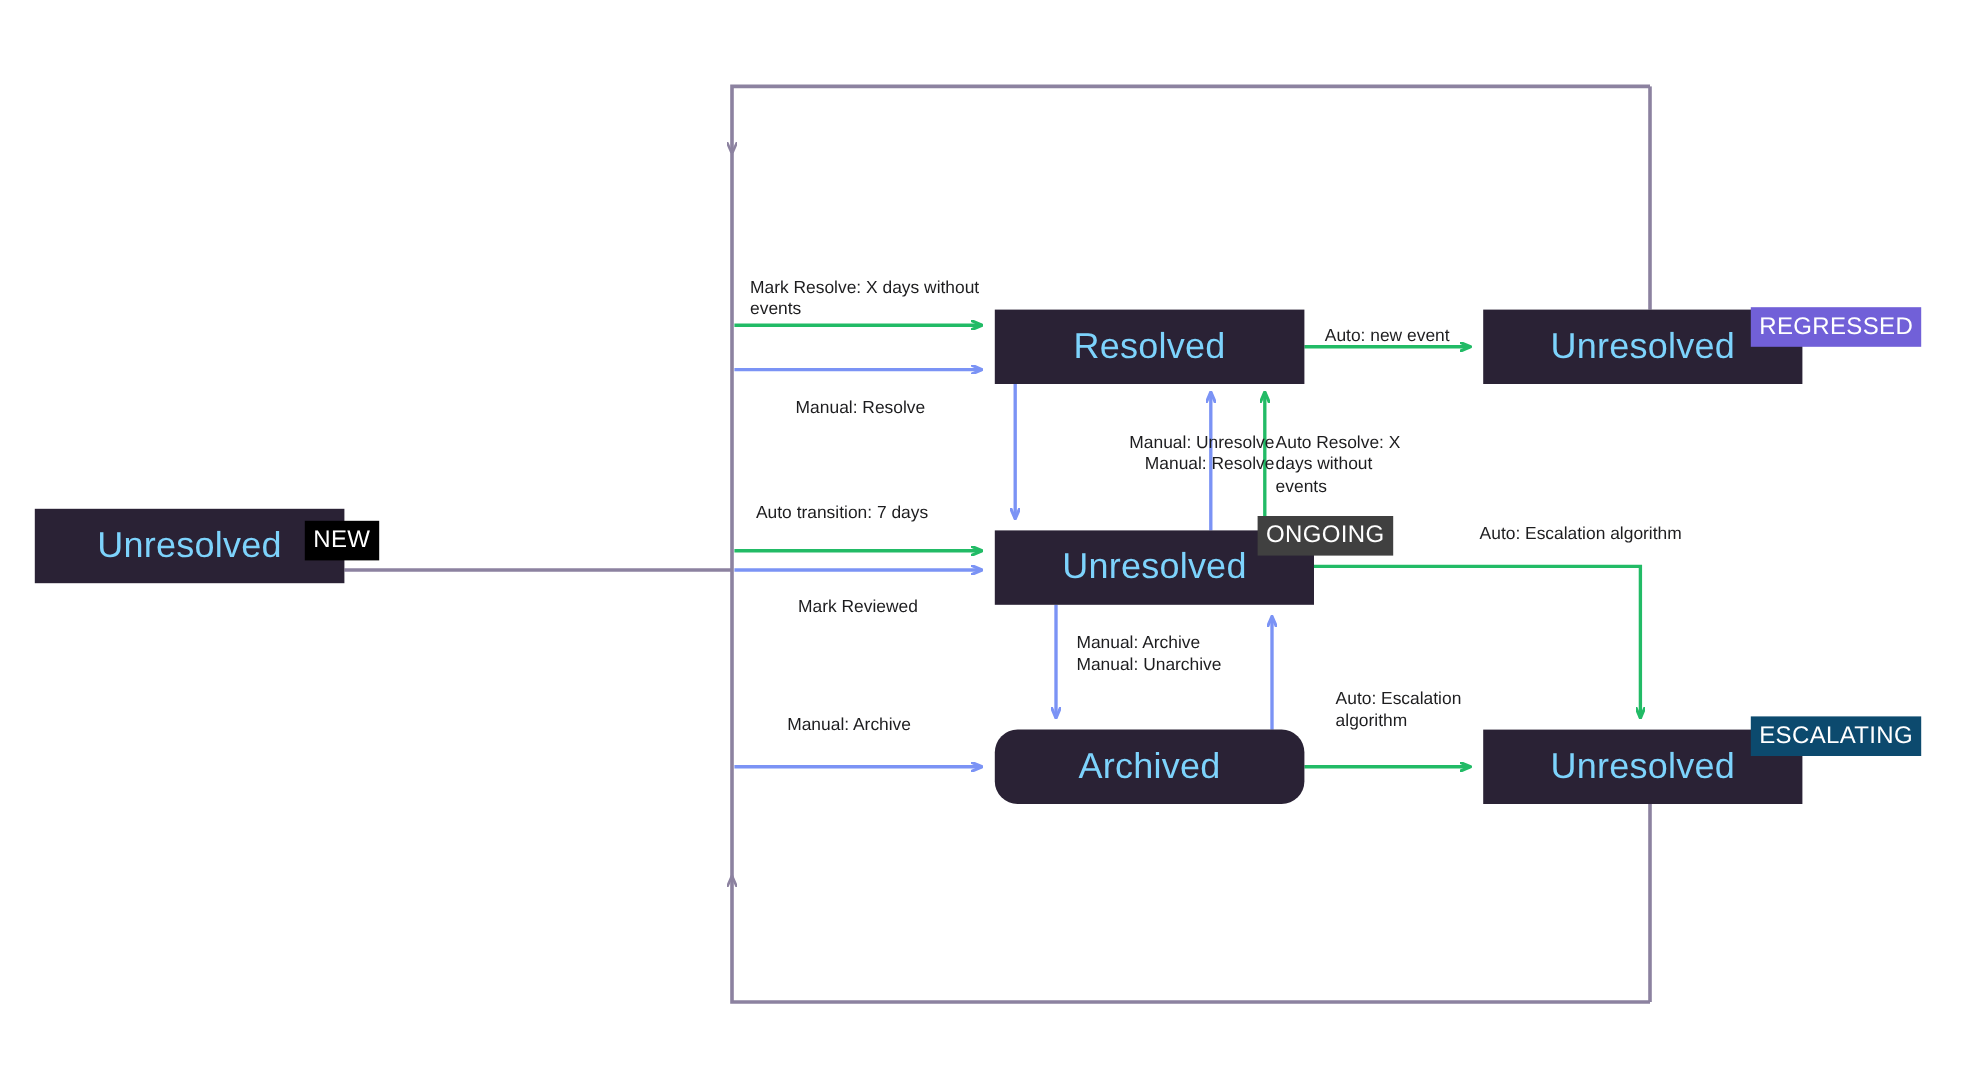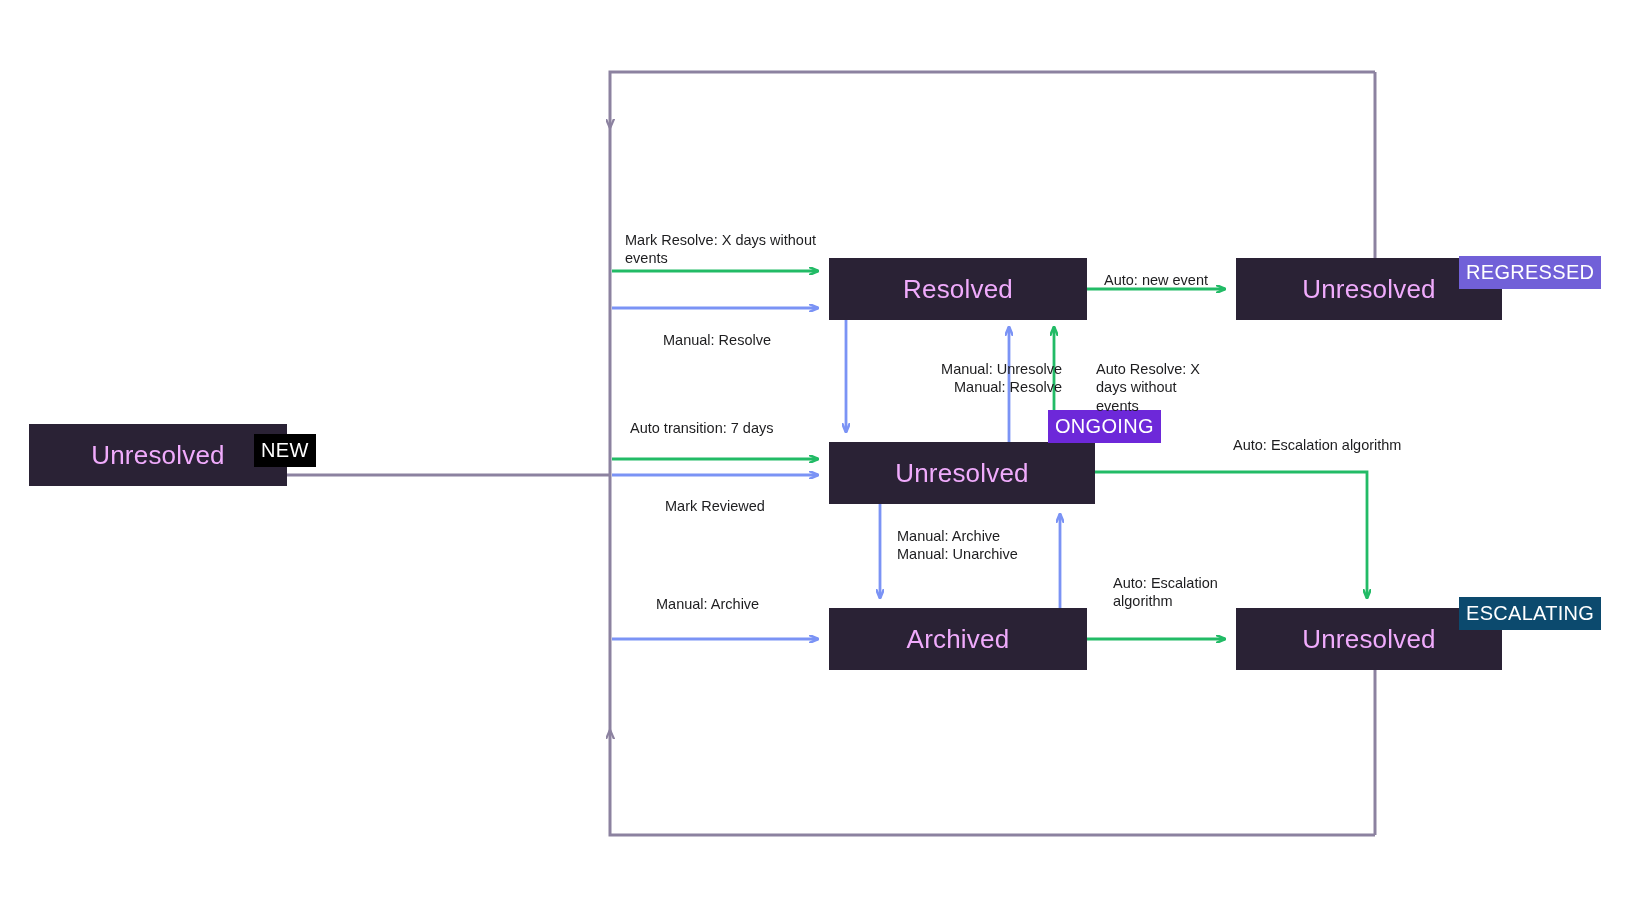--- a/index.html
+++ b/index.html
@@ -21,25 +21,25 @@
     position: absolute;
     left: 0;
     top: 0;
     width: 1636px;
     height: 906px;
     pointer-events: none;
   }
   .state-box {
     position: absolute;
     background: #2a2235;
-    color: #f0abfc;
+    color: #7dd3fc;
     display: flex;
     align-items: center;
     justify-content: center;
-    font-size: 26px;
+    font-size: 30px;
     font-weight: 400;
     letter-spacing: 0.2px;
     box-sizing: border-box;
   }
   .badge {
     position: absolute;
     color: #ffffff;
     font-size: 20px;
     line-height: 1;
     padding: 6px 7px 7px 7px;
@@ -141,47 +141,47 @@
   </div>
   <div class="state-box" style="left:829px; top:258px; width:258px; height:62px;">
     <span>Resolved</span>
   </div>
   <div class="state-box" style="left:1236px; top:258px; width:266px; height:62px;">
     <span>Unresolved</span>
   </div>
   <div class="state-box" style="left:829px; top:442px; width:266px; height:62px;">
     <span>Unresolved</span>
   </div>
-  <div class="state-box" style="left:829px; top:608px; width:258px; height:62px;">
+  <div class="state-box" style="left:829px; top:608px; width:258px; height:62px;border-radius:19px;">
     <span>Archived</span>
   </div>
   <div class="state-box" style="left:1236px; top:608px; width:266px; height:62px;">
     <span>Unresolved</span>
   </div>
 
   <div class="badge" style="left:254px; top:434px; background:#000000;">
     <span>NEW</span>
   </div>
-  <div class="badge" style="left:1048px; top:410px; background:#6d28d9;">
+  <div class="badge" style="left:1048px; top:430px; background:#404040;">
     <span>ONGOING</span>
   </div>
   <div class="badge" style="left:1459px; top:256px; background:#7160d8;">
     <span>REGRESSED</span>
   </div>
   <div class="badge" style="left:1459px; top:597px; background:#0c4a6e;">
     <span>ESCALATING</span>
   </div>
 
   <div class="edge-label" style="left:625px; top:231px; width:250px;">Mark Resolve: X days without
 events</div>
   <div class="edge-label" style="left:663px; top:331px; width:200px;">Manual: Resolve</div>
   <div class="edge-label" style="left:1104px; top:271px; width:160px;">Auto: new event</div>
   <div class="edge-label" style="left:862px; top:360px; width:200px;text-align:right;">Manual: Unresolve
 Manual: Resolve</div>
-  <div class="edge-label" style="left:1063px; top:360px; width:135px;margin-left:33px;">Auto Resolve: X
+  <div class="edge-label" style="left:1063px; top:360px; width:135px;">Auto Resolve: X
 days without
 events</div>
   <div class="edge-label" style="left:630px; top:419px; width:230px;">Auto transition: 7 days</div>
   <div class="edge-label" style="left:665px; top:497px; width:200px;">Mark Reviewed</div>
   <div class="edge-label" style="left:1233px; top:436px; width:250px;">Auto: Escalation algorithm</div>
   <div class="edge-label" style="left:897px; top:527px; width:200px;">Manual: Archive
 Manual: Unarchive</div>
   <div class="edge-label" style="left:656px; top:595px; width:200px;">Manual: Archive</div>
   <div class="edge-label" style="left:1113px; top:574px; width:160px;">Auto: Escalation
 algorithm</div>

